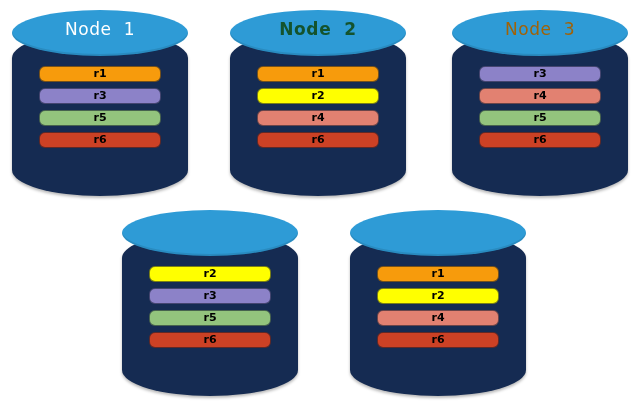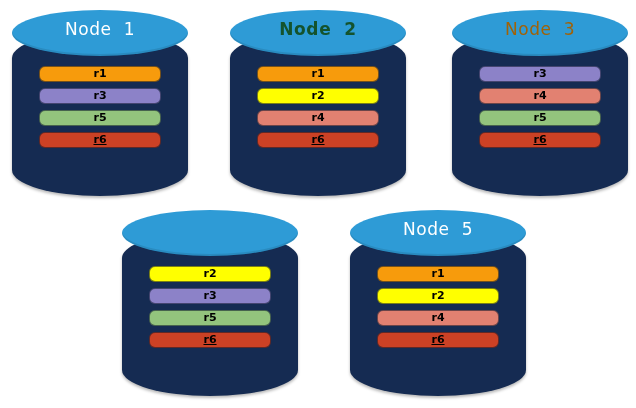--- a/index.html
+++ b/index.html
@@ -82,21 +82,21 @@
     border-radius: 6px;
     border: 1px solid rgba(10,20,40,0.55);
     box-sizing: border-box;
     text-align: center;
     line-height: 14px;
     font-size: 11px;
     font-weight: bold;
     color: #000000;
     font-family: "DejaVu Sans", sans-serif;
   }
-  .replica:last-child { margin-bottom: 17px; text-decoration: underline; }
+  .replica:last-child { margin-bottom: 17px; }
 </style>
 </head>
 <body>
 
 <div id="diagram">
     <div class="node" style="left: 12px; top: 10px;">
       <div class="node-body" style="background: rgb(21, 43, 82);"></div>
       <div class="node-top" style="background: rgb(46, 155, 214);"></div>
       <div class="node-title" style="color: rgb(255, 255, 255);">Node  1</div>
       <div class="replicas">
@@ -134,21 +134,20 @@
       <div class="replicas">
         <div class="replica" style="background: rgb(255, 255, 0);">r2</div>
         <div class="replica" style="background: rgb(140, 130, 200);">r3</div>
         <div class="replica" style="background: rgb(147, 196, 125);">r5</div>
         <div class="replica" style="background: rgb(204, 65, 37);">r6</div>
       </div>
     </div>
     <div class="node" style="left: 350px; top: 210px;">
       <div class="node-body" style="background: rgb(21, 43, 82);"></div>
       <div class="node-top" style="background: rgb(46, 155, 214);"></div>
-      <div class="node-title" style="color: rgb(255, 255, 255);">Node  5</div>
       <div class="replicas">
         <div class="replica" style="background: rgb(247, 155, 12);">r1</div>
         <div class="replica" style="background: rgb(255, 255, 0);">r2</div>
         <div class="replica" style="background: rgb(226, 129, 113);">r4</div>
         <div class="replica" style="background: rgb(204, 65, 37);">r6</div>
       </div>
     </div>
   </div>
 
 </body></html>

